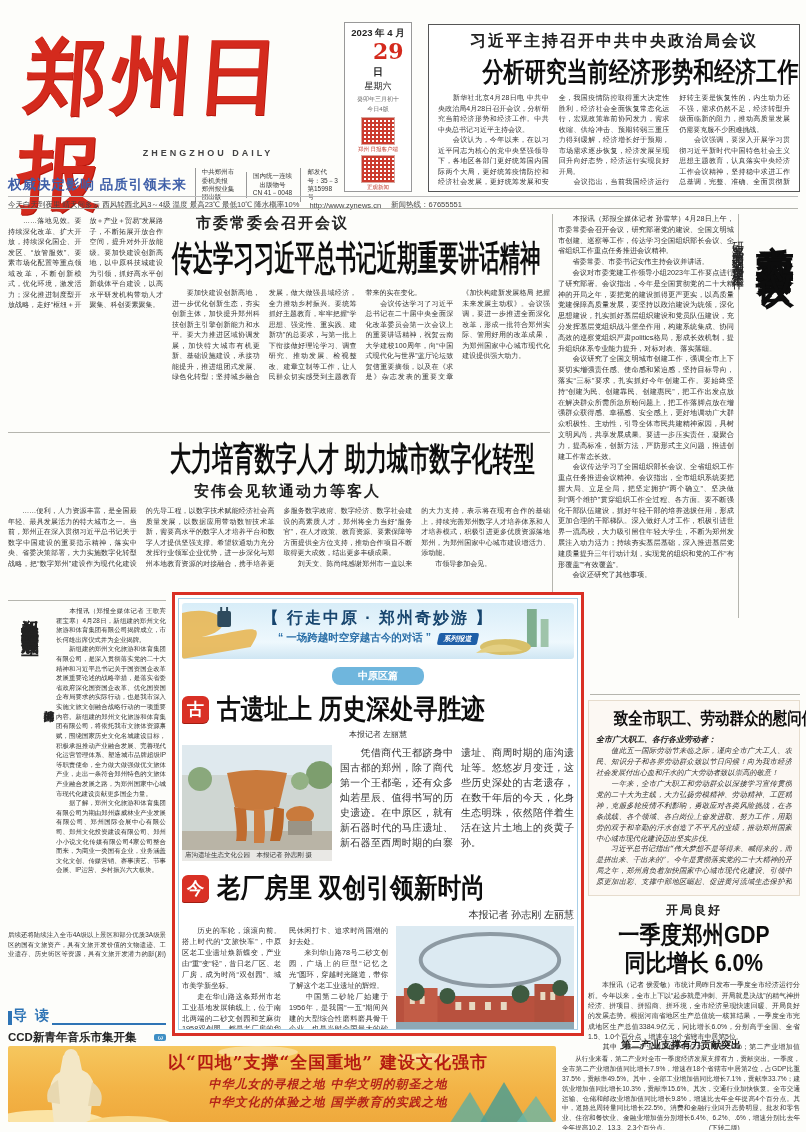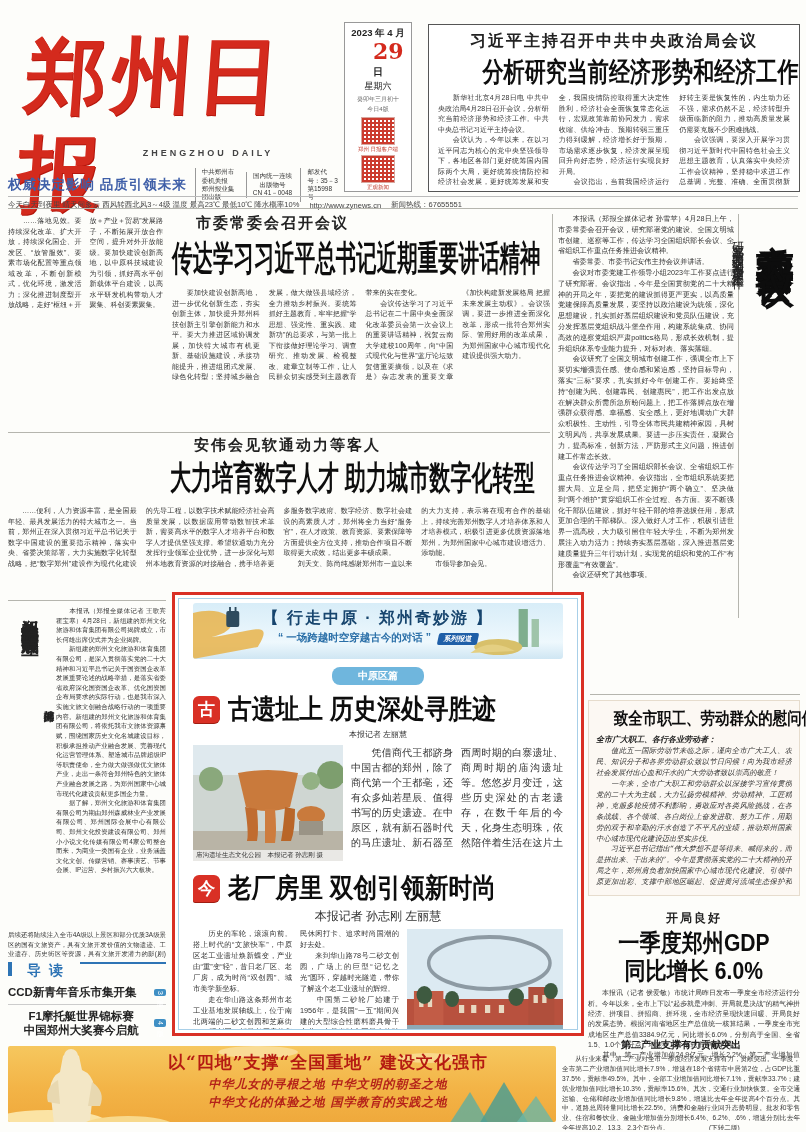--- a/index.html
+++ b/index.html
@@ -98,24 +98,24 @@
     <div style="margin-top:2px;">
       <span class="hl" style="font-size:35px;transform:scaleX(.585);">传达学习习近平总书记近期重要讲话精神</span>
     </div>
     <div class="bodytxt cols4 jt pre" style="height:128px;margin-top:6px;">　　要加快建设创新高地，进一步优化创新生态，夯实创新主体，加快提升郑州科技创新主引擎创新能力和水平。要大力推进区域协调发展，加快特大城市有机更新、基础设施建设，承接功能提升，推进组团式发展、绿色化转型；坚持城乡融合发展，做大做强县域经济，全力推动乡村振兴。要统筹抓好主题教育，牢牢把握“学思想、强党性、重实践、建新功”的总要求，与第一批上下衔接做好理论学习、调查研究、推动发展、检视整改、建章立制等工作，让人民群众切实感受到主题教育带来的实在变化。
 　　会议传达学习了习近平总书记在二十届中央全面深化改革委员会第一次会议上的重要讲话精神，祝贺云南大学建校100周年，向“中国式现代化与世界”蓝厅论坛致贺信重要摘领，以及在《求是》杂志发表的重要文章《加快构建新发展格局 把握未来发展主动权》。会议强调，要进一步推进全面深化改革，形成一批符合郑州实际、管用好用的改革成果，为郑州国家中心城市现代化建设提供强大动力。</div>
   </div>
 
   <div class="abs divider" style="left:8px;top:432px;width:542px;height:1px;"></div>
 
   <div class="abs" style="left:8px;top:436px;width:542px;height:162px;">
-    <div style="font-size:15px;font-weight:bold;letter-spacing:2px;padding-left:186px;">安伟会见软通动力等客人</div>
     <div style="margin-top:1px;padding-left:162px;">
       <span class="hl" style="font-size:33px;transform:scaleX(.64);">大力培育数字人才  助力城市数字化转型</span>
     </div>
+    <div style="font-size:15px;font-weight:bold;letter-spacing:2px;padding-left:186px;">安伟会见软通动力等客人</div>
     <div class="bodytxt cols4 jt pre" style="height:104px;margin-top:5px;">　　……便利，人力资源丰富，是全国最年轻、最具发展活力的特大城市之一。当前，郑州正在深入贯彻习近平总书记关于数字中国建设的重要指示精神，落实中央、省委决策部署，大力实施数字化转型战略，把“数字郑州”建设作为现代化建设的先导工程，以数字技术赋能经济社会高质量发展，以数据应用带动数智技术革新，需要高水平的数字人才培养平台和数字人才提供坚强支撑。希望软通动力充分发挥行业领军企业优势，进一步深化与郑州本地教育资源的对接融合，携手培养更多服务数字政府、数字经济、数字社会建设的高素质人才，郑州将全力当好“服务官”，在人才政策、教育资源、要素保障等方面提供全方位支持，推动合作项目不断取得更大成效，结出更多丰硕成果。
 　　刘天文、陈尚纯感谢郑州市一直以来的大力支持，表示将在现有合作的基础上，持续完善郑州数字人才培养体系和人才培养模式，积极引进更多优质资源落地郑州，为郑州国家中心城市建设增活力、添动能。
 　　市领导参加会见。</div>
   </div>
 
   <div class="abs divider" style="left:552px;top:214px;width:1px;height:478px;"></div>
 
   <div class="abs bodytxt jt pre" style="left:558px;top:214px;width:176px;height:476px;font-size:7.2px;">　　本报讯（郑报全媒体记者 孙雪苹）4月28日上午，市委常委会召开会议，研究部署党的建设、全国文明城市创建、巡察等工作，传达学习全国组织部长会议、全省组织工作重点任务推进会议精神。
 　　省委常委、市委书记安伟主持会议并讲话。
 　　会议对市委党建工作领导小组2023年工作要点进行了研究部署。会议指出，今年是全国贯彻党的二十大精神的开局之年，要把党的建设抓得更严更实，以高质量党建保障高质量发展，要坚持以政治建设为统领，深化思想建设，扎实抓好基层组织建设和党员队伍建设，充分发挥基层党组织战斗堡垒作用，构建系统集成、协同高效的巡察党组织严肃politics格局，形成长效机制，提升组织体系专业能力提升，对标对表、落实落细。
@@ -135,39 +135,39 @@
     <div class="vert" style="font-size:17.5px;font-weight:bold;letter-spacing:1px;width:30px;line-height:1;">郑州文化旅游和体育集团有限公司揭牌成立</div>
     <div class="vert" style="font-size:11px;width:18px;padding-top:96px;color:#222;">何雄出席并揭牌</div>
     <div class="bodytxt jt pre" style="flex:1;font-size:6.4px;height:322px;">　　本报讯（郑报全媒体记者 王歌宾 霍宝寒）4月28日，新组建的郑州文化旅游和体育集团有限公司揭牌成立，市长何雄出席仪式并为企业揭牌。
 　　新组建的郑州文化旅游和体育集团有限公司，是深入贯彻落实党的二十大精神和习近平总书记关于国资国企改革发展重要论述的战略举措，是落实省委省政府深化国资国企改革、优化国资国企布局要求的实际行动，也是我市深入实施文旅文创融合战略行动的一项重要内容。新组建的郑州文化旅游和体育集团有限公司，将依托我市文旅体资源禀赋，围绕国家历史文化名城建设目标，积极承担推动产业融合发展、完善现代化运营管理体系、塑造城市品牌超级IP等职责使命，全力做大做强做优文旅体产业，走出一条符合郑州特色的文旅体产业融合发展之路，为郑州国家中心城市现代化建设贡献更多国企力量。
 　　据了解，郑州文化旅游和体育集团有限公司为期由郑州森威林业产业发展有限公司、郑州国际会展中心有限公司、郑州文化投资建设有限公司、郑州小小说文化传媒有限公司4家公司整合而来，为商业一类国有企业，业务涵盖文化文创、传媒营销、赛事演艺、节事会展、IP运营、乡村振兴六大板块。</div>
   </div>
   <div class="abs bodytxt jt pre" style="left:8px;top:930px;width:158px;height:28px;font-size:6.4px;">后续还将陆续注入全市4A级以上景区和部分优质3A级景区的国有文旅资产，具有文旅开发价值的文物遗迹、工业遗存、历史街区等资源，具有文旅开发潜力的影(剧)院、体育文化遗产场馆、会展设施、文艺演出场地等文化场馆资产，各类国有体育场馆资产，加快打造推动高质量发展的骨干力量和文旅体行业的领航旗舰。
 　　陈红民参加揭牌仪式。</div>
 
   <div class="abs" style="left:8px;top:962px;width:158px;height:74px;">
-    <div style="display:flex;align-items:flex-start;gap:15px;">
+    <div style="display:flex;align-items:flex-end;gap:1px;margin-top:45px;">
       <div style="width:4px;height:14px;background:#2e74b5;"></div>
       <div style="font-size:14px;font-weight:bold;color:#2e74b5;letter-spacing:2px;">导 读</div>
       <div style="flex:1;height:2px;background:#2e74b5;"></div>
     </div>
     <div style="display:flex;align-items:center;justify-content:space-between;margin-top:5px;border-bottom:1px solid #ccc;padding-bottom:4px;">
       <div style="font-size:11.5px;font-weight:bold;color:#222;">CCD新青年音乐市集开集</div>
       <div class="tag">3版</div>
     </div>
     <div style="display:flex;align-items:center;justify-content:space-between;margin-top:4px;">
       <div class="pre" style="font-size:11.5px;font-weight:bold;color:#222;text-align:center;flex:1;line-height:1.25;">F1摩托艇世界锦标赛
 中国郑州大奖赛今启航</div>
       <div class="tag">4版</div>
     </div>
   </div>
 
   <div class="abs" style="left:172px;top:592px;width:412px;height:444px;border:3px solid #d93025;background:#fff;
        box-sizing:border-box;padding:3px;">
-    <div style="border:1px solid #a8cfe8;height:100%;box-sizing:border-box;padding:4px 14px;overflow:hidden;">
+    <div style="border:1px solid #a8cfe8;height:100%;box-sizing:border-box;padding:4px 3px;overflow:hidden;">
 
       <div style="position:relative;height:56px;background:linear-gradient(180deg,#d8edf8 0%,#eef8fd 70%,#cfe6f3 100%);
            border-radius:3px;overflow:hidden;">
         <svg width="100%" height="100%" viewBox="0 0 400 56" preserveAspectRatio="none" style="position:absolute;left:0;top:0;">
           <path d="M0,10 C40,0 60,26 20,34 C60,30 90,14 70,44 L0,56 Z" fill="#e8b34a" opacity=".85"></path>
           <rect x="36" y="8" width="14" height="16" rx="2" fill="#2e4b5e"></rect>
           <rect x="39" y="4" width="2" height="6" fill="#2e4b5e"></rect>
             <rect x="45" y="4" width="2" height="6" fill="#2e4b5e"></rect>
           <rect x="352" y="6" width="10" height="38" fill="#7fae8f"></rect>
           <rect x="366" y="16" width="8" height="28" fill="#9fc4aa"></rect>
@@ -214,21 +214,21 @@
         </div>
         <div class="bodytxt cols2 jt pre" style="flex:1;height:116px;font-size:10px;">　　凭借商代王都跻身中国古都的郑州，除了商代第一个王都亳，还有众多灿若星辰、值得书写的历史遗迹。在中原区，就有新石器时代的马庄遗址、新石器至西周时期的白寨遗址、商周时期的庙沟遗址等。悠悠岁月变迁，这些历史深处的古老遗存，在数千年后的今天，化身生态明珠，依然陪伴着生活在这片土地上的炎黄子孙。
 　　漫步中原区，绿树成荫，鲜花吐芳，正适合在各大生态公园踏春赏春。在庙沟遗址生态文化公园内，陶鼎、汉缸等文物的制品，为这座生态公园增添了不一样的“文化气质”。作为商代及西周时期遗存的庙沟遗址，地处低山丘陵，文化内涵丰富，遗址的发现对商代及西周时期的研究具有重要意义。
 　　“庙沟遗址生态文化公园建设面积97亩，基于庙沟遗址保护与展示利用原则。(下转二版)</div>
       </div>
 
       <div style="display:flex;align-items:center;gap:8px;margin-top:9px;">
         <div class="seal">今</div>
         <span class="hl" style="font-size:27px;transform:scaleX(.88);">老厂房里  双创引领新时尚</span>
       </div>
-      <div style="text-align:center;font-size:12px;color:#333;margin-top:2px;">本报记者 孙志刚 左丽慧</div>
+      <div style="text-align:right;font-size:10px;color:#333;margin-top:2px;">本报记者 孙志刚 左丽慧</div>
 
       <div style="display:flex;gap:8px;margin-top:4px;">
         <div class="bodytxt cols2 jt pre" style="width:206px;height:122px;font-size:7.3px;flex:none;">　　历史的车轮，滚滚向前。搭上时代的“文旅快车”，中原区老工业遗址焕新蝶变，产业由“重”变“轻”，昔日老厂区、老厂房，成为时尚“双创园”、城市美学新坐标。
 　　走在华山路这条郑州市老工业基地发展轴线上，位于南北两端的二砂文创园和芝麻街1958双创园，都是老厂房的华丽转身。如今，这里已成为市民休闲打卡、追求时尚国潮的好去处。
 　　来到华山路78号二砂文创园，广场上的巨型“记忆之光”圆环，穿越时光隧道，带你了解这个老工业遗址的辉煌。
 　　中国第二砂轮厂始建于1956年，是我国“一五”期间兴建的大型综合性磨料磨具骨干企业，也是当时全国最大的砂轮厂。二砂最为独特的是包豪斯风格建筑群，具有高度稀缺性和历史文化意义。(下转二版)</div>
         <div style="position:relative;flex:1;height:122px;">
           <svg width="100%" height="122" viewBox="0 0 180 122" preserveAspectRatio="none">
             <rect width="180" height="122" fill="#dceaf2"></rect>
             <ellipse cx="95" cy="34" rx="70" ry="26" fill="none" stroke="#8d9aa3" stroke-width="4"></ellipse>
@@ -265,21 +265,21 @@
        box-sizing:border-box;padding:6px 7px;">
     <div style="text-align:center;">
       <span class="hl" style="font-size:17px;transform:scaleX(.85);transform-origin:center;">致全市职工、劳动群众的慰问信</span>
     </div>
     <div class="serifit" style="font-size:8px;font-weight:bold;margin-top:4px;color:#222;">全市广大职工、各行各业劳动者：</div>
     <div class="serifit jt pre" style="font-size:7.3px;line-height:1.5;color:#333;height:140px;overflow:hidden;margin-top:1px;">　　值此五一国际劳动节来临之际，谨向全市广大工人、农民、知识分子和各界劳动群众致以节日问候！向为我市经济社会发展付出心血和汗水的广大劳动者致以崇高的敬意！
 　　一年来，全市广大职工和劳动群众以深接学习宣传贯彻党的二十大为主线，大力弘扬劳模精神、劳动精神、工匠精神，克服多轮疫情不利影响，勇敢应对各类风险挑战，在各条战线、各个领域、各自岗位上奋发进取、努力工作，用勤劳的双手和辛勤的汗水创造了不平凡的业绩，推动郑州国家中心城市现代化建设迈出坚实步伐。
 　　习近平总书记指出“伟大梦想不是等得来、喊得来的，而是拼出来、干出来的”。今年是贯彻落实党的二十大精神的开局之年，郑州肩负着加快国家中心城市现代化建设、引领中原更加出彩、支撑中部地区崛起、促进黄河流域生态保护和高质量发展的重大使命，更需要广大劳动者发扬优良传统，(下转二版)</div>
   </div>
 
-  <div class="abs" style="left:588px;top:902px;width:212px;height:134px;margin-top:8px;">
+  <div class="abs" style="left:588px;top:902px;width:212px;height:134px;">
     <div style="text-align:center;font-size:12px;font-weight:bold;letter-spacing:2px;">开局良好</div>
     <div style="text-align:center;line-height:1.15;margin-top:2px;">
       <span class="hl" style="font-size:24px;transform:scaleX(.88);transform-origin:center;">一季度郑州GDP</span><br>
       <span class="hl" style="font-size:24px;transform:scaleX(.88);transform-origin:center;">同比增长 6.0%</span>
     </div>
     <div class="bodytxt jt pre" style="height:72px;margin-top:4px;font-size:6.9px;">　　本报讯（记者 侯爱敏）市统计局昨日发布一季度全市经济运行分析。今年以来，全市上下以“起步就是冲刺、开局就是决战”的精气神拼经济、拼项目、拼招商、拼环境，全市经济呈现快速回暖、开局良好的发展态势。根据河南省地区生产总值统一核算结果，一季度全市完成地区生产总值3384.9亿元，同比增长6.0%，分别高于全国、全省1.5、1.0个百分点，增速在18个省辖市中居第5位。
 　　其中，第一产业增加值24.9亿元，增长2.2%；第二产业增加值1270.2亿元，增长7.9%；第三产业增加值2049.8亿元，增长4.8%。一季度，全市主要经济指标增速延续高于全国、高于全省的“双高”态势。</div>
   </div>
   <div class="abs" style="left:562px;top:1038px;width:238px;height:90px;">
     <div style="text-align:center;font-size:10px;font-weight:bold;font-family:Liberation Mono, monospace;">第二产业支撑有力贡献突出</div>

